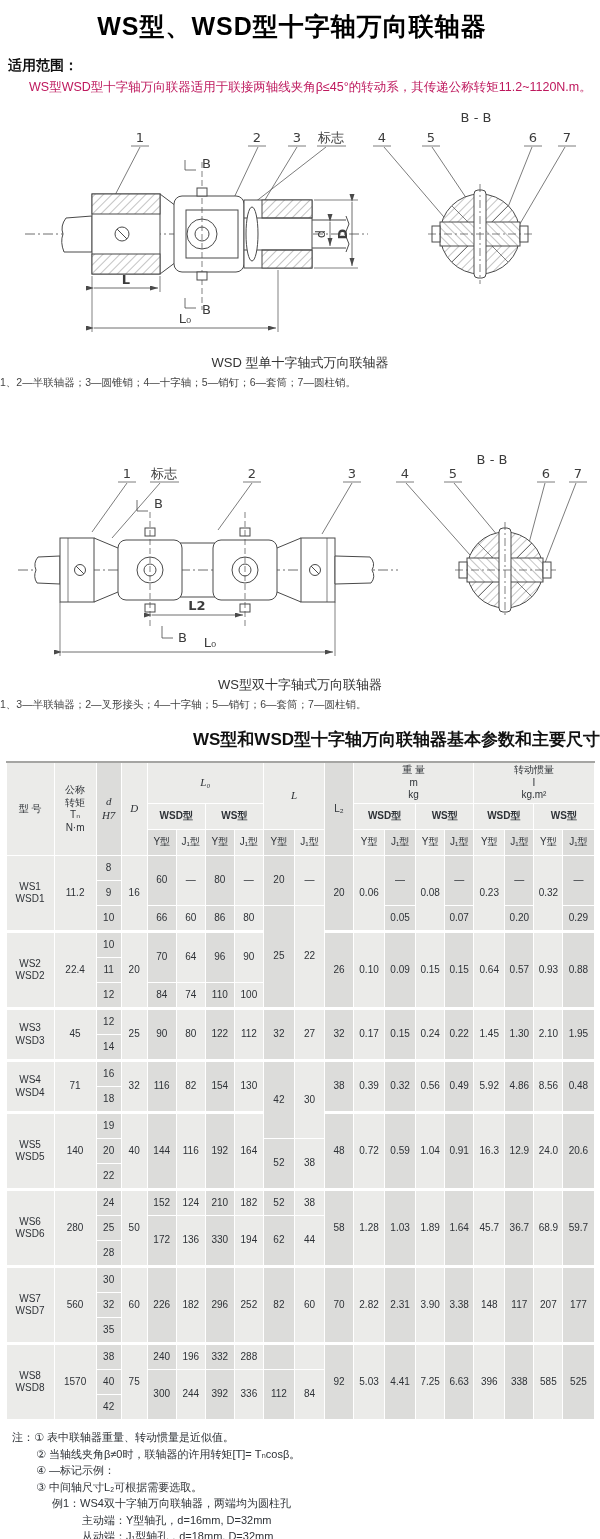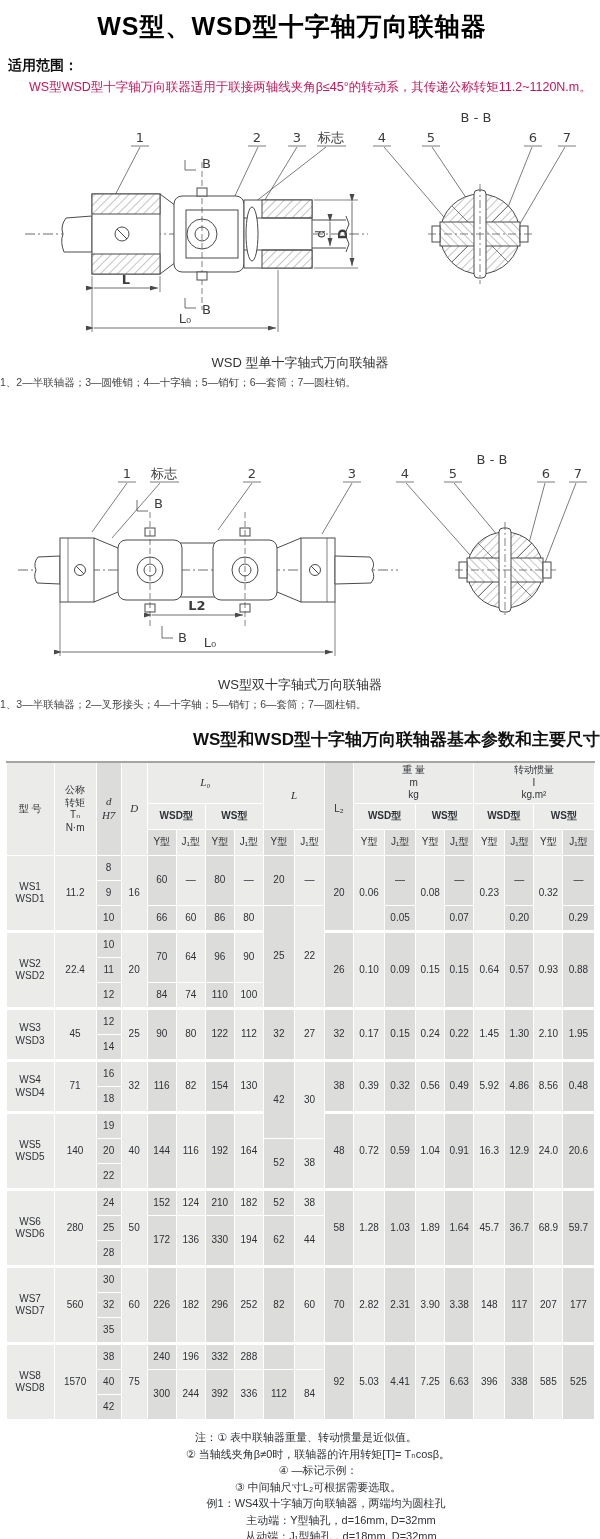--- a/index.html
+++ b/index.html
@@ -25,21 +25,21 @@
       padding:0; white-space:pre-line; font-weight:normal; line-height:1.25; overflow:hidden; }
   table.params td { height:24px; }
   table.params thead tr:first-child th { height:40px; }
   table.params thead tr:nth-child(2) th { height:25px;font-weight:bold; }
   table.params thead tr:nth-child(3) th { height:25px; }
   table.params .dk { background:#dcdcda; }
   table.params .gs { border-top:3px solid #fff; }
   table.params .sym { font-family:"Liberation Serif","DejaVu Serif",serif; font-style:italic; font-size:11px; }
 
   .notes { font-size:11px; color:#2e3237; line-height:1.32; margin:10px 0 0 12px; }
-  .notes div { margin-bottom:2px;text-align:center; }
+  .notes div { margin-bottom:2px; }
   .note-first { padding-left:0; }
   .note-item { padding-left:24px; }
   .note-ex1 { padding-left:40px; }
   .note-ex2 { padding-left:70px; }
 </style>
 </head>
 <body>
 
 <div class="page">
 

